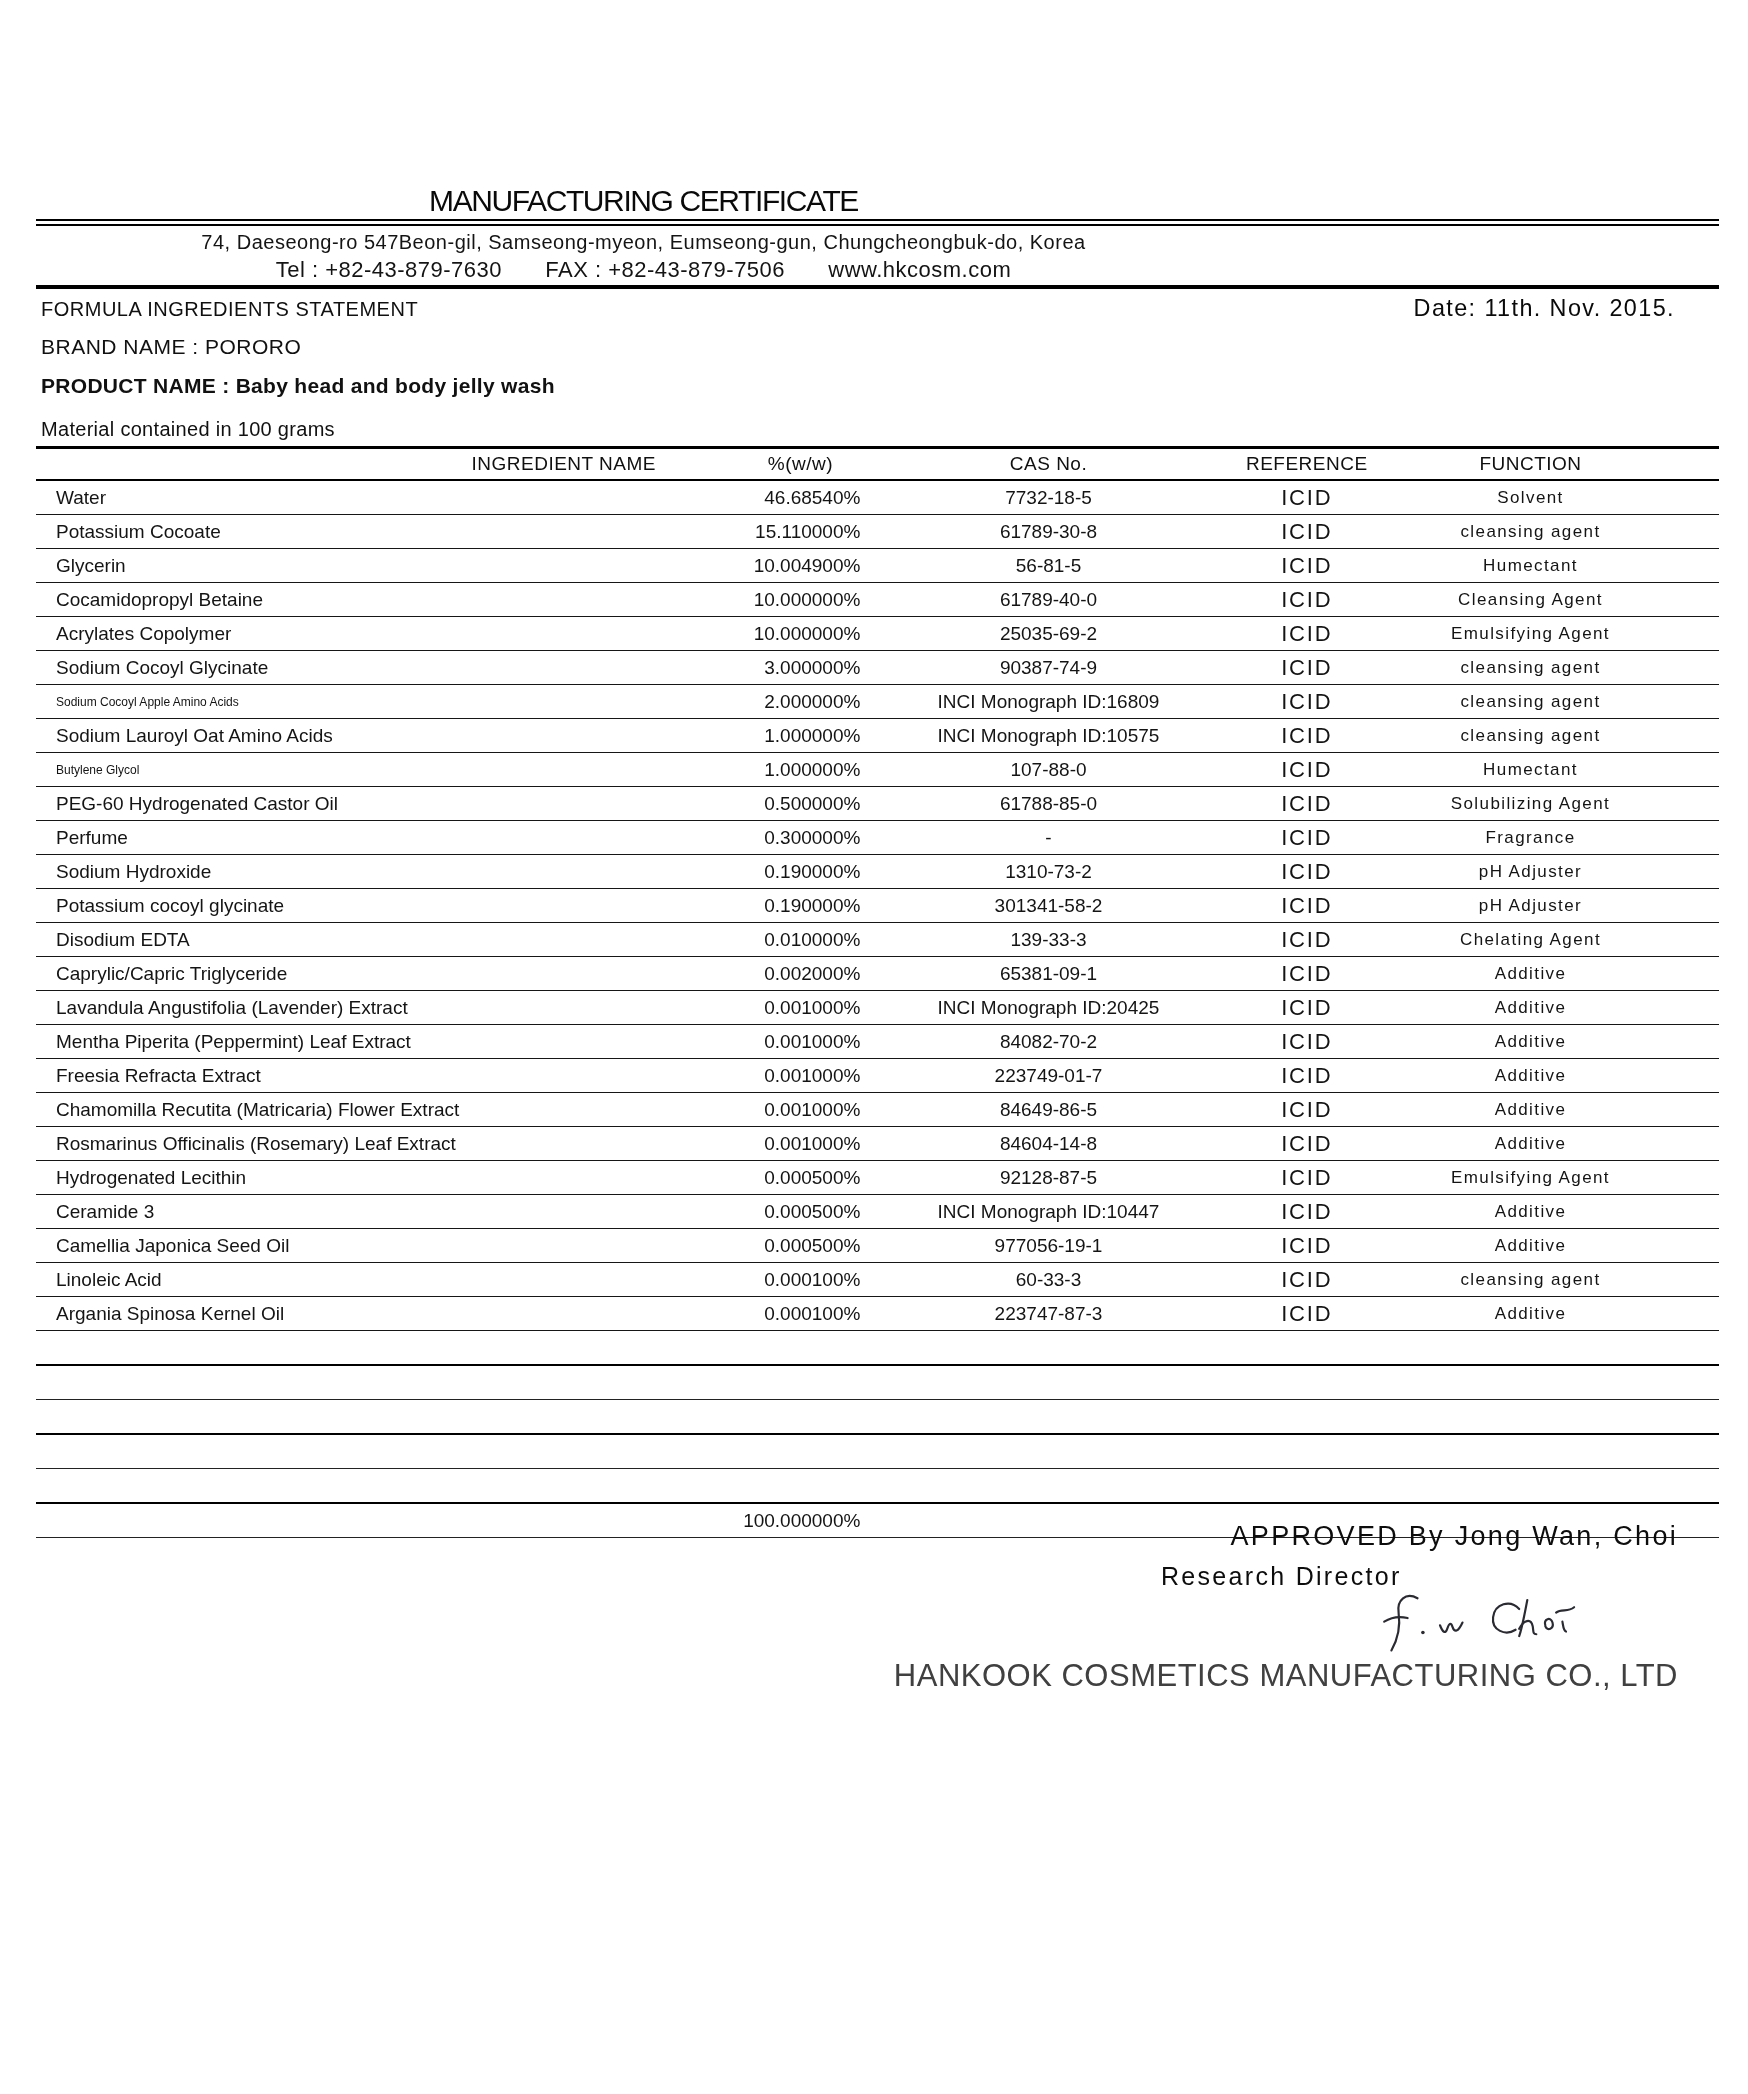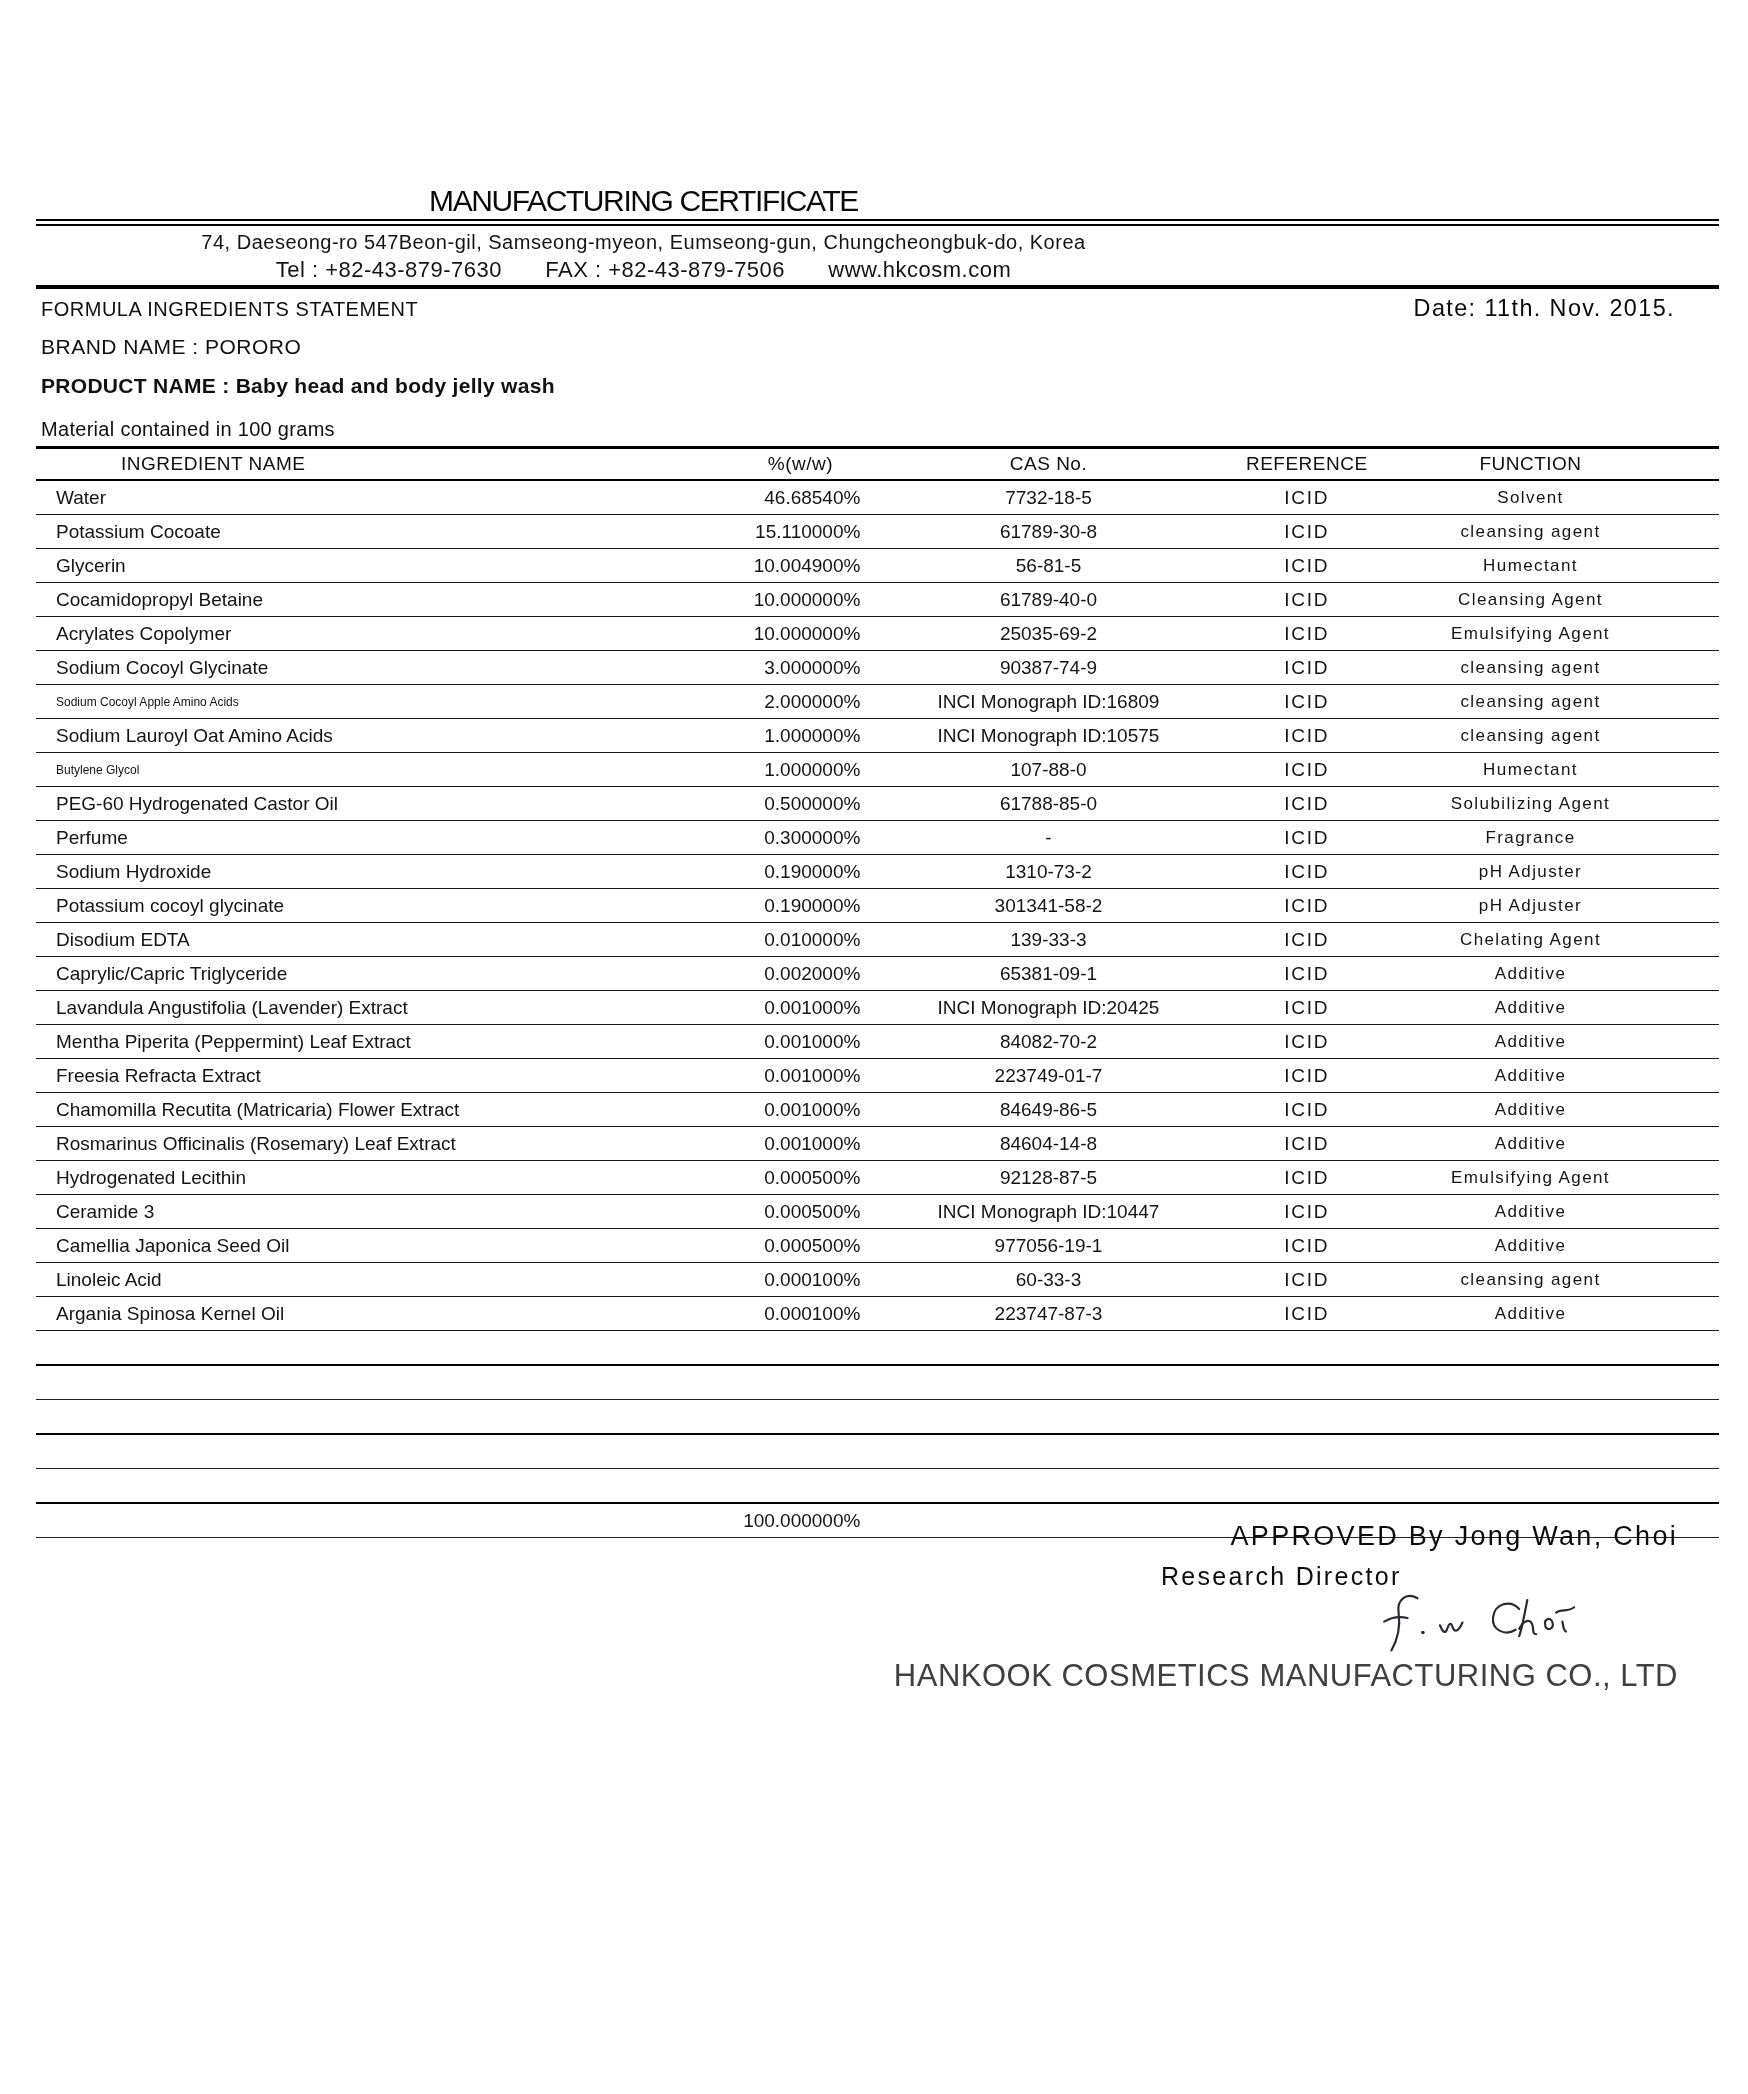--- a/index.html
+++ b/index.html
@@ -25,32 +25,32 @@
   .product-line { position:absolute; left:41px; top:374px; font-size:21px; font-weight:bold; letter-spacing:0.3px; }
   .material-line { position:absolute; left:41px; top:418px; font-size:20px; letter-spacing:0.3px; }
 
   
   table.ingredients { position:absolute; left:36px; top:446px; width:1683px;
                       border-collapse:collapse; table-layout:fixed; border-top:3.6px solid #000; }
   col.w-name { width:621px; } col.w-pct { width:225px; } col.w-cas { width:333px; }
   col.w-ref { width:171px; } col.w-func { width:333px; }
   thead th { height:28px; border-bottom:2.7px solid #000; font-weight:normal; font-size:19px;
              letter-spacing:0.5px; color:#101010; vertical-align:middle; }
-  th.h-name { text-align:left; padding-left:85px; }
+  th.h-name { text-align:right; padding-left:85px; }
   th.h-pct  { text-align:center; padding-left:63px; }
   th.h-cas  { text-align:center; }
   th.h-ref  { text-align:center; padding-left:13.5px; }
   th.h-func { text-align:center; padding-right:45px; }
   tbody td { height:31px; border-bottom:1.8px solid #161616; vertical-align:middle;
              font-size:19px; color:#141414; overflow:hidden; white-space:nowrap; }
   td.c-name { text-align:left; padding-left:20px; }
   td.c-name.small { font-size:12px; }
   td.c-pct  { text-align:right; padding-right:21.6px; }
   td.c-cas  { text-align:center;margin-top:46px; }
-  td.c-ref  { text-align:center; padding-left:13.5px; font-size:19px; letter-spacing:1.8px; }
+  td.c-ref  { text-align:center; padding-left:13.5px; font-size:22px; letter-spacing:1.8px; }
   td.c-func { text-align:center; padding-right:45px; font-size:17px; letter-spacing:1.4px; }
   tr.empty-row td { border-bottom:0.9px solid #222; }
   tr.empty-row.sep-thick td { border-bottom:2.7px solid #000; }
   tr.total-row td { border-bottom:1.4px solid #222; font-size:19px; }
 
   
   .approved-line { position:absolute; top:1521px; right:71px; font-size:27px; letter-spacing:2.3px; color:#0d0d0d; }
   .director-line { position:absolute; top:1562px; left:1161px; font-size:25px; letter-spacing:2.3px; color:#0d0d0d; }
   .signature-box { position:absolute; top:1589px; left:1332px; width:306px; height:68px; }
   .company-line { position:absolute; top:1658px; right:71px; font-size:31px; letter-spacing:0.5px; color:#404040; }

